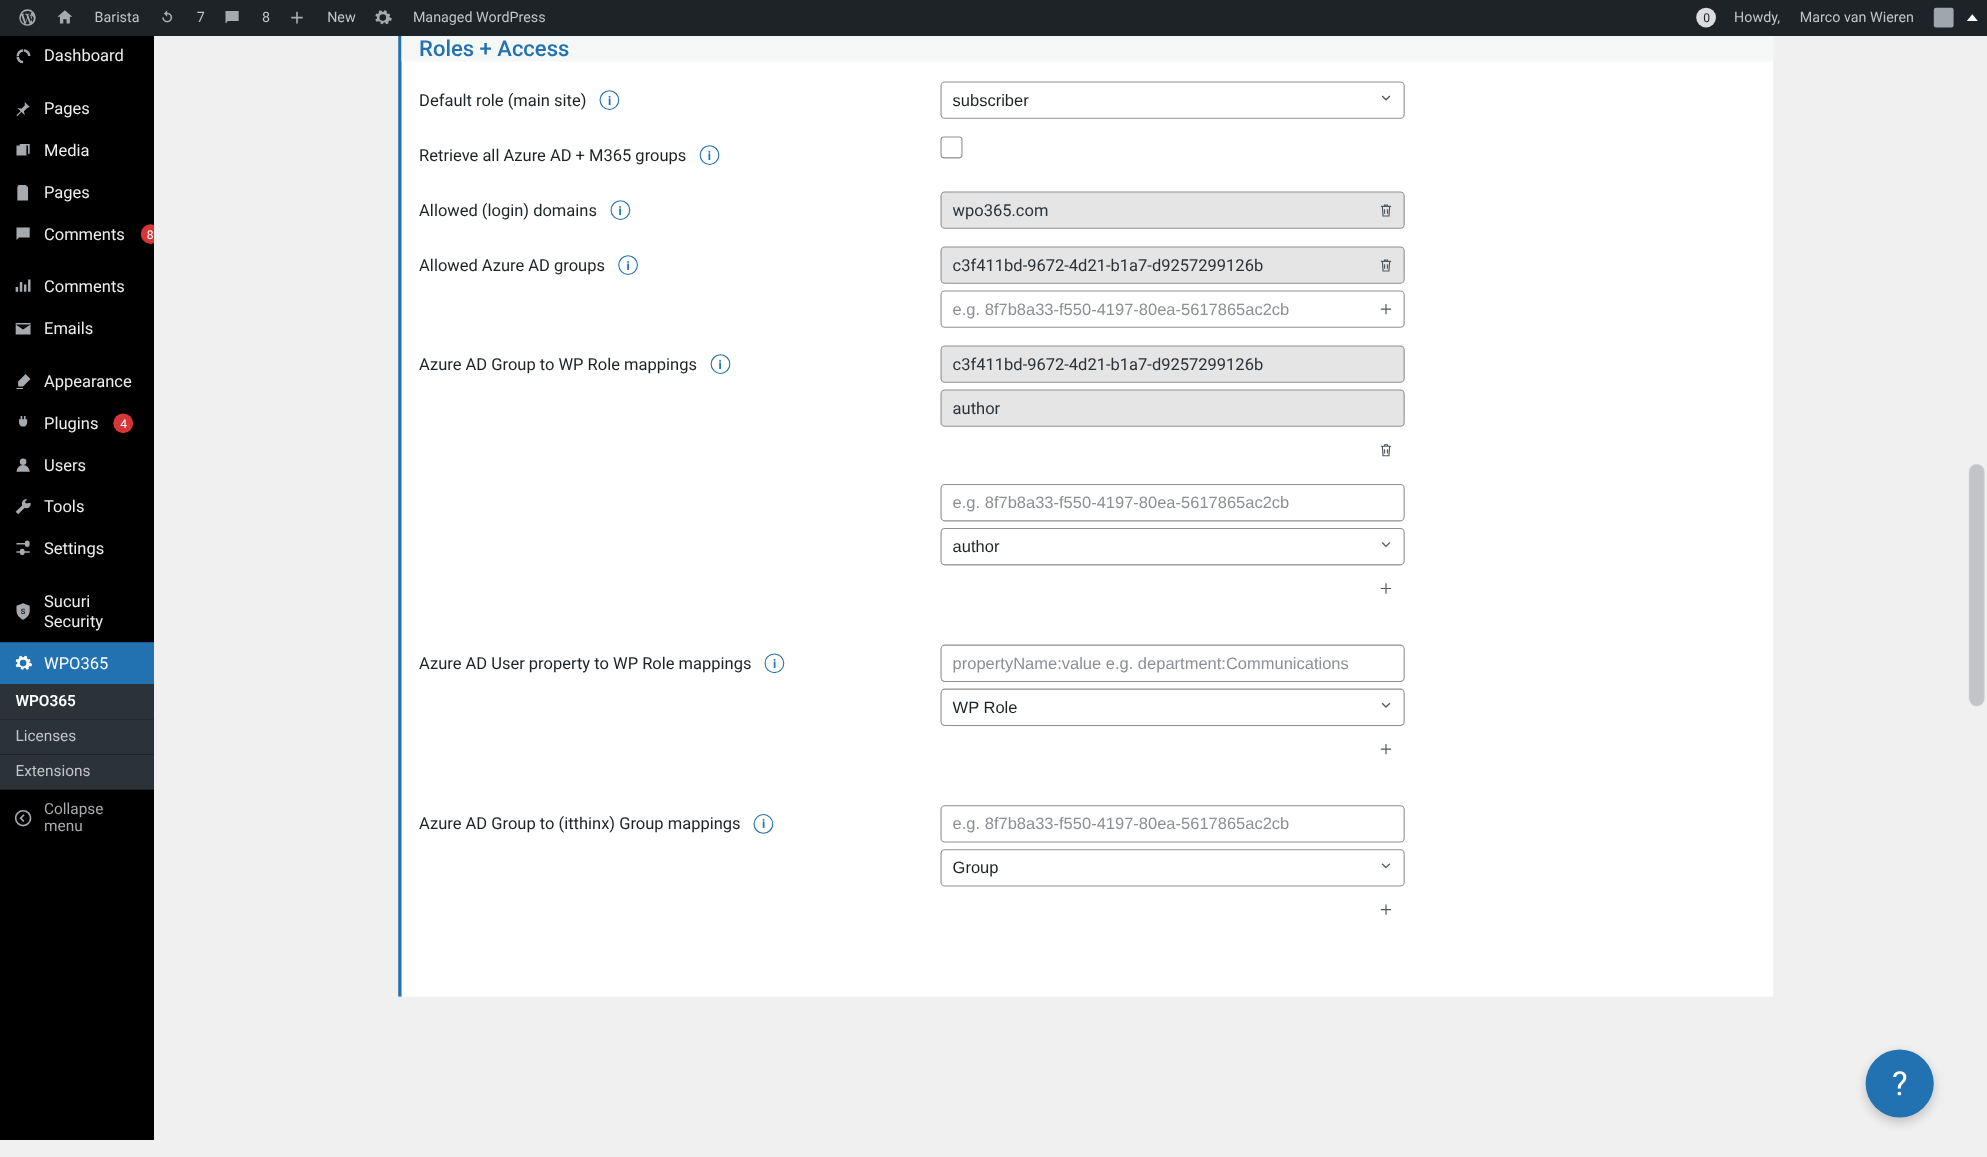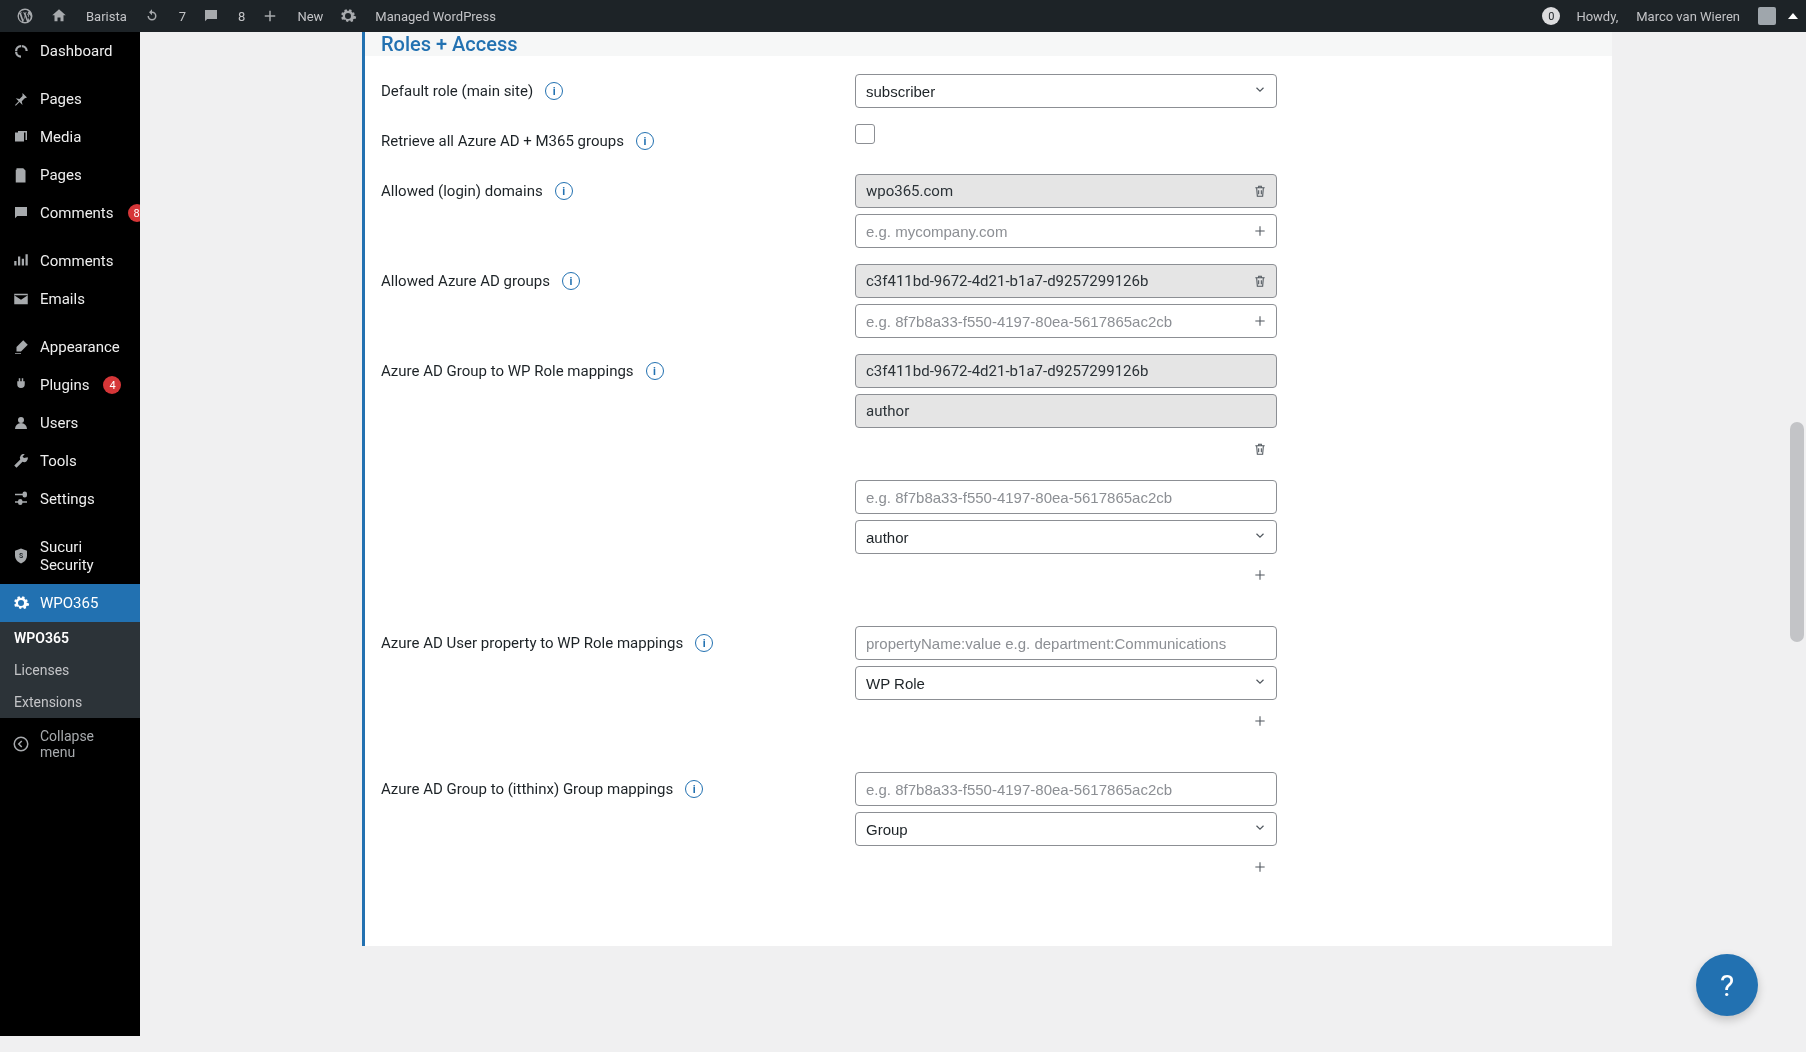--- a/index.html
+++ b/index.html
@@ -302,28 +302,20 @@
         </div>
         <div class="field field-group">
           <div class="input-wrap">
             <div class="readonly">wpo365.com</div>
             <span class="iconbtn">
                 <svg width="16" height="16" viewBox="0 0 24 24" fill="none" stroke="currentColor" stroke-width="1.6">
                   <path d="M5 7h14M10 7V5h4v2M7 7l1 13h8l1-13M10 11v6M14 11v6"></path>
                 </svg>
               </span>
           </div>
-          <div class="input-wrap">
-            <input class="input" placeholder="e.g. mycompany.com" style="">
-            <span class="iconbtn">
-                <svg width="16" height="16" viewBox="0 0 24 24" fill="none" stroke="currentColor" stroke-width="1.6">
-                  <path d="M12 5v14M5 12h14"></path>
-                </svg>
-              </span>
-          </div>
         </div>
       </div>
 
       <div class="row">
         <div class="label">
           <span>Allowed Azure AD groups</span>
           <span class="info-ic">i</span>
         </div>
         <div class="field field-group">
           <div class="input-wrap">

